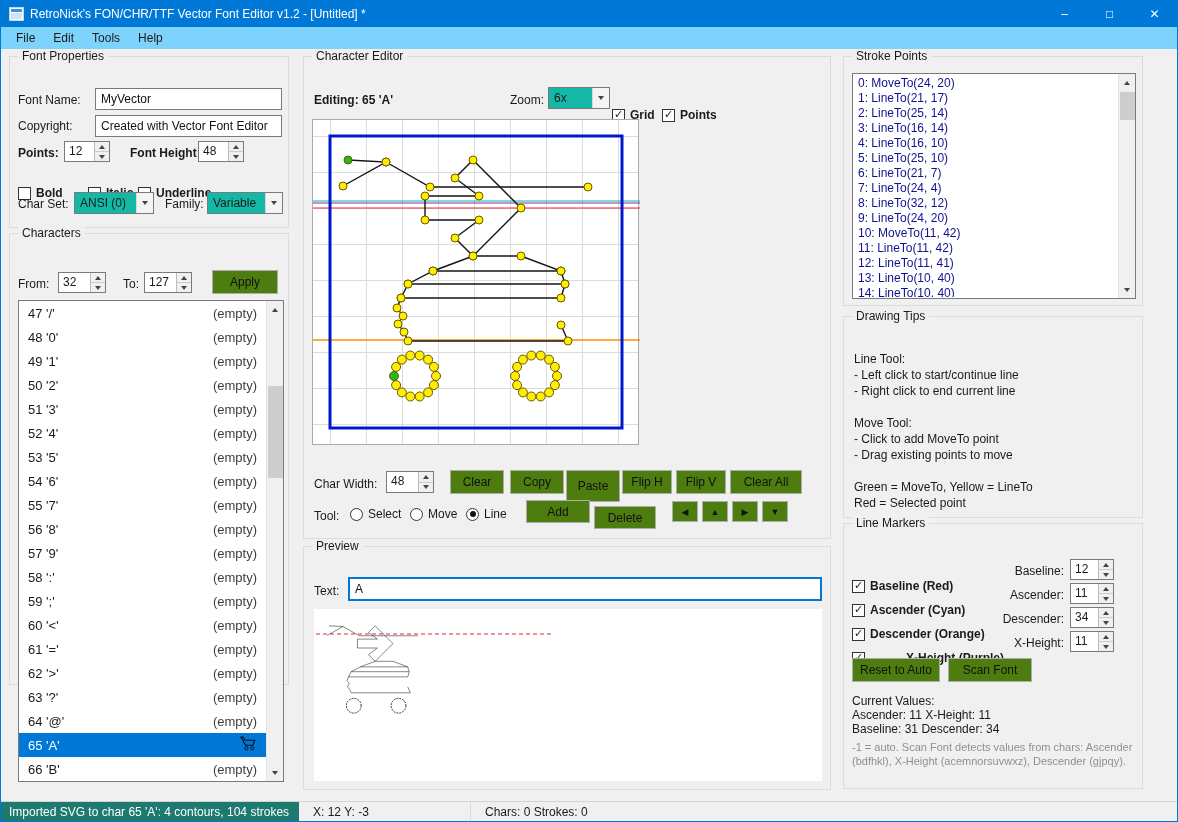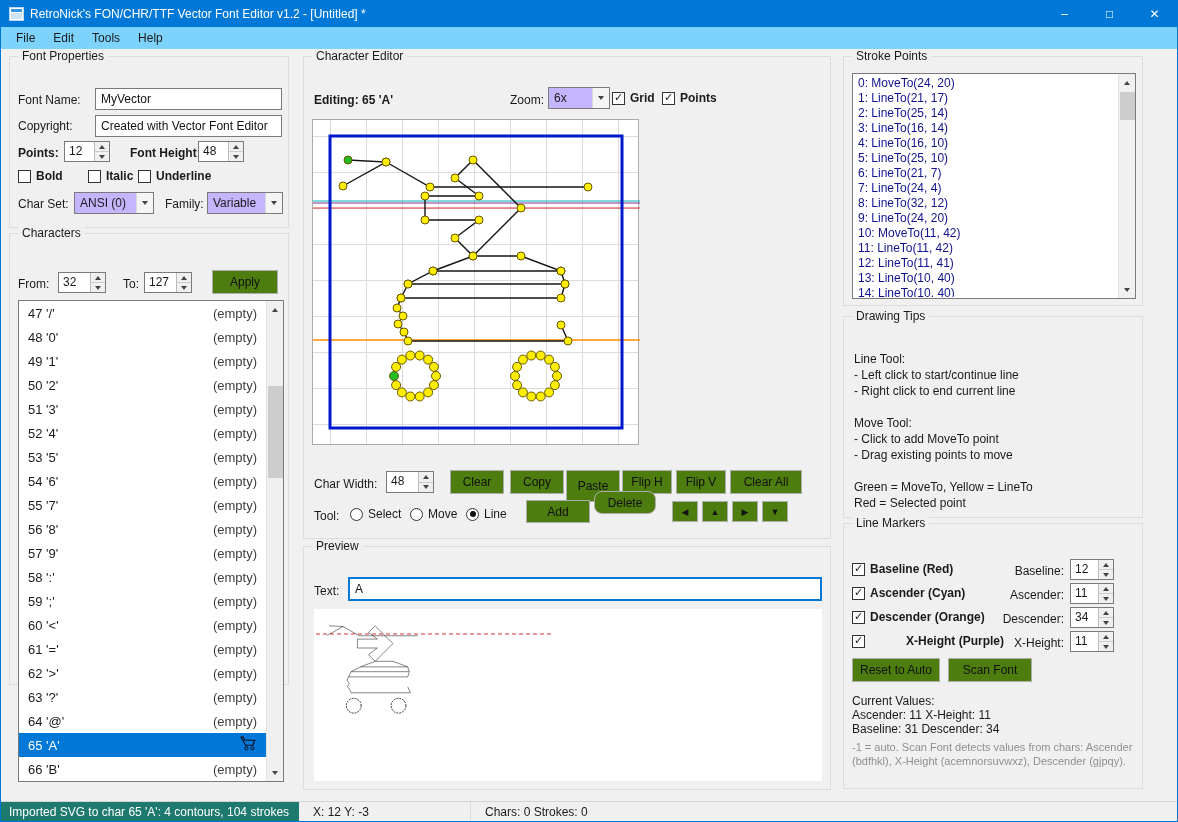--- a/index.html
+++ b/index.html
@@ -19,23 +19,23 @@
   .tbox{position:absolute;border:1px solid #7a7a7a;background:#fff;font:12px "Liberation Sans",sans-serif;padding:2px 5px;color:#111;}
   input.tbox{outline:none;}
   .focused{border:2px solid #0078d7 !important;}
   .spinner{position:absolute;display:flex;border:1px solid #7a7a7a;background:#fff;}
   .spin-val{flex:1;padding:2px 4px;overflow:hidden;}
   .spin-btns{width:15px;display:flex;flex-direction:column;border-left:1px solid #bbb;}
   .spin-btn{flex:1;background:#f0f0f0;display:flex;align-items:center;justify-content:center;}
   .spin-btn + .spin-btn{border-top:1px solid #ccc;}
   .tri-up{width:0;height:0;border-left:3px solid transparent;border-right:3px solid transparent;border-bottom:4px solid #444;}
   .tri-down{width:0;height:0;border-left:3px solid transparent;border-right:3px solid transparent;border-top:4px solid #444;}
-  .select{position:absolute;display:flex;align-items:center;border:1px solid #7a7a7a;background:#c4b5fd;padding-left:5px;}
+  .select{position:absolute;display:flex;align-items:center;border:1px solid #7a7a7a;background:#14b8a6;padding-left:5px;}
   .select .chev{margin-left:auto;width:17px;display:flex;align-items:center;justify-content:center;align-self:stretch;background:#f4f4f4;border-left:1px solid #d9d9d9;}
-  .check{position:absolute;display:flex;align-items:center;gap:5px;white-space:nowrap;}
+  .check{position:absolute;display:flex;align-items:center;gap:5px;white-space:nowrap;margin-top:17px;}
   .checkbox{width:13px;height:13px;background:#fff;border:1px solid #333;display:inline-flex;align-items:center;justify-content:center;font-size:11px;line-height:1;flex:none;}
   .checkbox.checked::after{content:"✓";margin-top:-1px;}
   .radio{position:absolute;display:flex;align-items:center;gap:5px;white-space:nowrap;}
   .rdot{width:13px;height:13px;border:1px solid #333;border-radius:50%;background:#fff;display:inline-flex;align-items:center;justify-content:center;flex:none;}
   .rdot.sel::after{content:"";width:6px;height:6px;border-radius:50%;background:#111;}
   .btn{position:absolute;background:#4d7c0f;border:1px solid #adadad;display:flex;align-items:center;justify-content:center;font-size:12px;color:#111;}
   .listbox{position:absolute;background:#fff;border:1px solid #7a7a7a;overflow:hidden;}
   .scrollbar{position:absolute;top:0;right:0;width:17px;height:100%;background:#f0f0f0;border-left:1px solid #e3e3e3;}
   .sb-arrow{position:absolute;left:0;width:100%;height:17px;display:flex;align-items:center;justify-content:center;}
   .sb-up{top:0;} .sb-down{bottom:0;}
@@ -410,21 +410,21 @@
       </label>
     <label class="radio" style="left:106px;top:450px;">
         <span class="rdot"></span>
         <span>Move</span>
       </label>
     <label class="radio" style="left:162px;top:450px;">
         <span class="rdot sel"></span>
         <span>Line</span>
       </label>
     <div class="btn" style="left:222px;top:443px;width:64px;height:23px;">Add</div>
-    <div class="btn" style="left:290px;top:434px;width:62px;height:23px;border-radius:8px;">Delete</div>
+    <div class="btn" style="left:290px;top:449px;width:62px;height:23px;">Delete</div>
     <div class="btn" style="left:368px;top:444px;width:26px;height:21px;font-size:9px;">◀</div>
     <div class="btn" style="left:398px;top:444px;width:26px;height:21px;font-size:9px;">▲</div>
     <div class="btn" style="left:428px;top:444px;width:26px;height:21px;font-size:9px;">▶</div>
     <div class="btn" style="left:458px;top:444px;width:26px;height:21px;font-size:9px;">▼</div>
   </div>
 
   <div class="group" style="left:302px;top:545px;width:528px;height:244px;">
     <span class="group-title">Preview</span>
     <span class="lbl" style="left:10px;top:37px;">Text:</span>
     <input class="tbox focused" style="left: 44px; top: 30px; width: 474px; height: 24px;" value="A">

